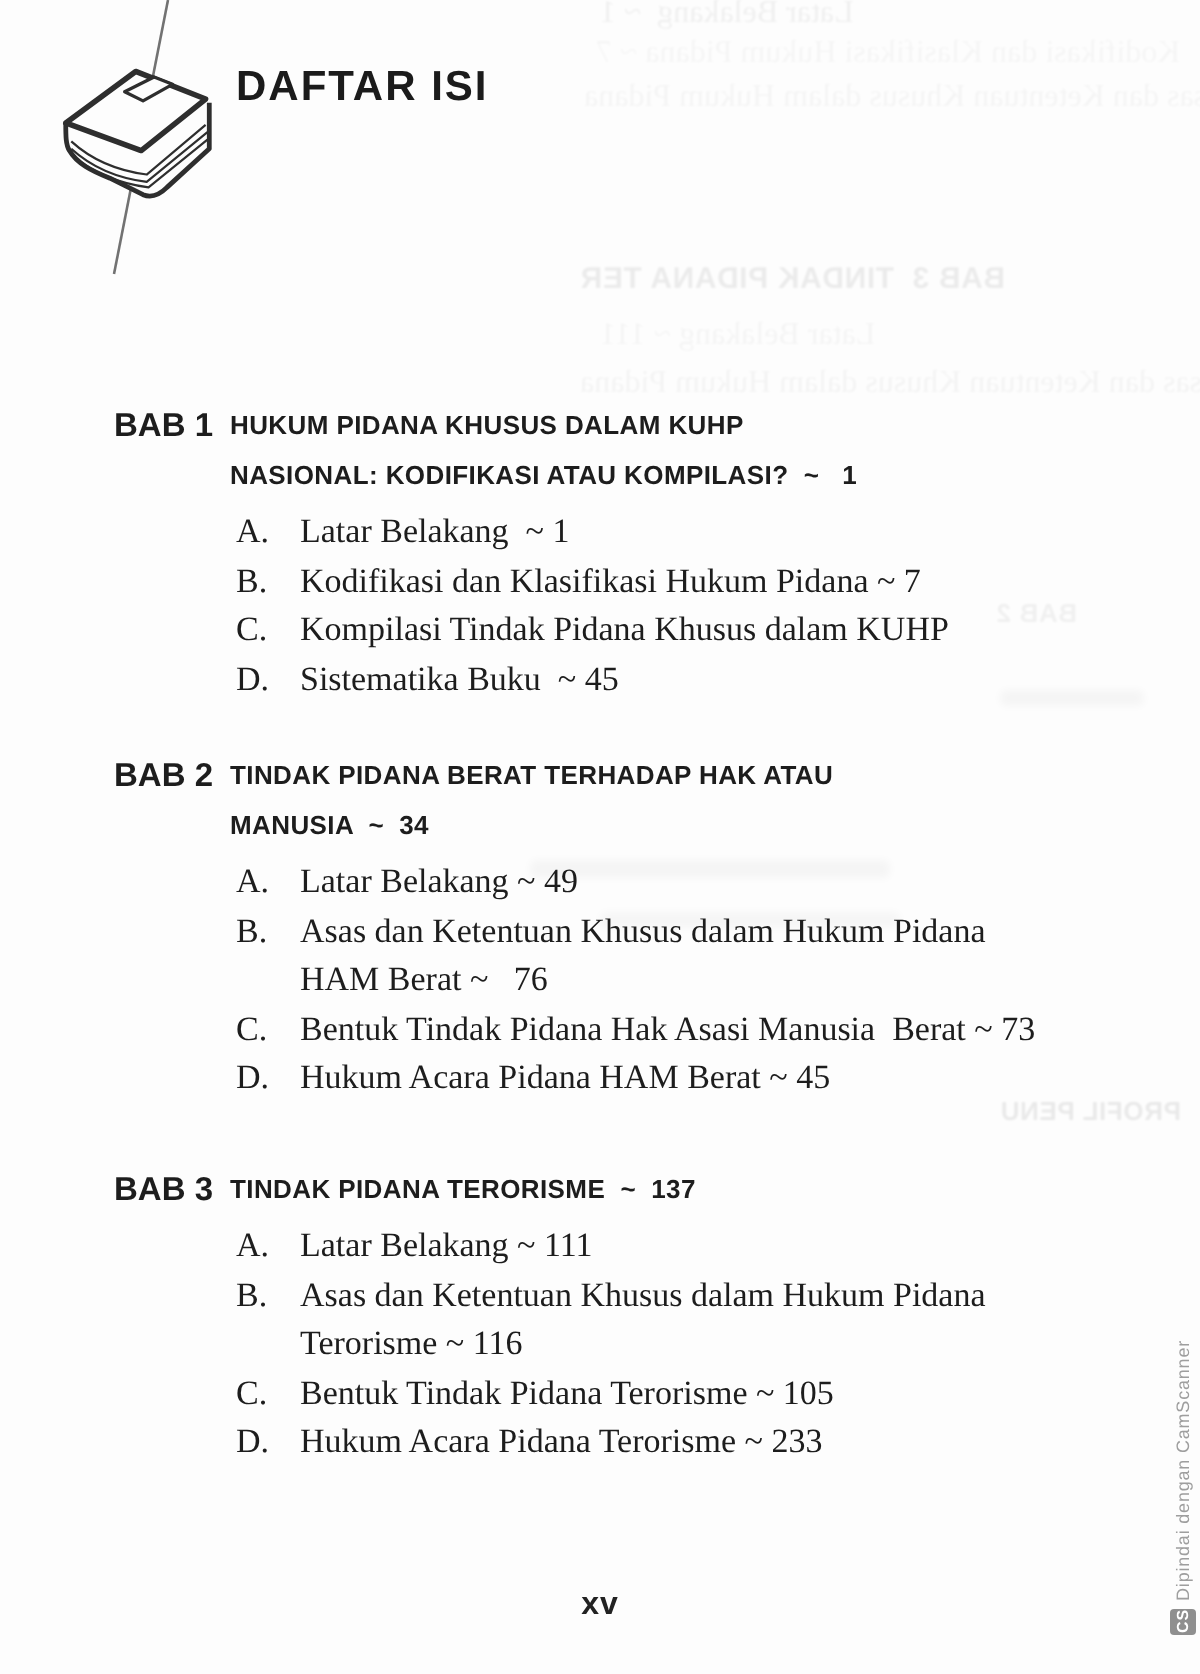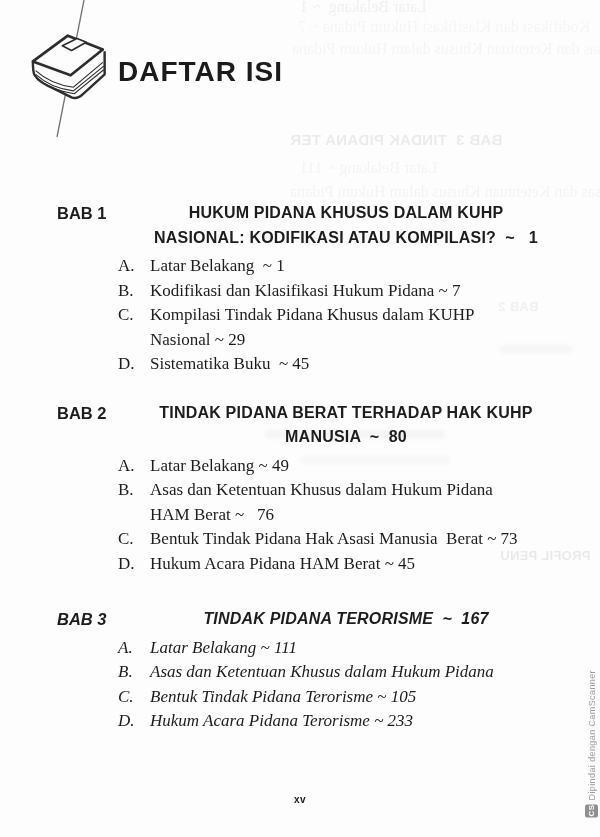--- a/index.html
+++ b/index.html
@@ -7,54 +7,54 @@
     width:600px;height:837px;position:relative;overflow:hidden;
     background:#fdfdfd;
     font-family:"Liberation Sans",sans-serif;
     color:#1d1d1d;
   }
   
   .scanline{position:absolute;left:0;top:0;pointer-events:none;}
   .book-icon{position:absolute;left:20px;top:24px;width:92px;height:86px;}
   
   .page-title{
-    position:absolute;left:118px;top:56px;
-    font-size:28px;font-weight:800;letter-spacing:1px;color:#1b1b1b;
+    position:absolute;left:118px;top:32px;
+    font-size:21px;font-weight:800;letter-spacing:1px;color:#1b1b1b;
   }
   
   .toc{position:absolute;left:57px;top:201px;width:520px;}
   .chapter{margin:0;}
   .chapter+.chapter{margin-top:24px;}
-  .chapter:last-child{margin-top:31px;font-style:italic;}
+  .chapter:last-child{margin-top:31px;}
   .chead{display:flex;align-items:flex-start;}
   .bab{
     flex:0 0 50px;margin-right:8px;
     font-weight:700;font-size:16.5px;line-height:24.5px;white-space:pre;
   }
   .hlines{flex:1;}
   .hline{
-    font-weight:700;font-size:16px;line-height:24.5px;
-    letter-spacing:.2px;white-space:pre;text-align:center;
+    font-weight:700;font-size:13px;line-height:24.5px;
+    letter-spacing:.2px;white-space:pre;
   }
   .items{margin-top:4px;}
   .item{display:flex;margin-left:61px;font-family:"Liberation Serif",serif;}
   .letter{flex:0 0 32px;font-size:17px;line-height:24.5px;}
   .ilines{flex:1;}
   .iline{font-size:17px;line-height:24.5px;white-space:pre;}
   
   .ghost{position:absolute;transform:scaleX(-1);filter:blur(.5px);
     color:#000;white-space:pre;pointer-events:none;}
   .ghost.serif{font-family:"Liberation Serif",serif;font-size:16px;}
   .ghost.sans{font-weight:700;font-size:15px;letter-spacing:.3px;}
   .gbar{position:absolute;background:#000;filter:blur(2.2px);
     border-radius:3px;pointer-events:none;}
   
   .page-number{
     position:absolute;left:0;right:0;top:794px;text-align:center;
-    font-size:10px;font-weight:700;letter-spacing:.5px;color:#222;
+    font-size:16px;font-weight:700;letter-spacing:.5px;color:#222;
   }
   .scanmark{
     position:absolute;right:2px;bottom:16px;
     writing-mode:vertical-rl;transform:rotate(180deg);
     font-size:9px;color:#9e9e9e;letter-spacing:.4px;
     display:flex;align-items:center;
   }
   .cs-logo{
     display:inline-block;width:13px;height:13px;line-height:13px;
     background:#8f8f8f;color:#fff;font-size:8px;font-weight:700;
@@ -111,38 +111,37 @@
       <div class="item">
         <span class="letter">B.</span>
         <div class="ilines">
             <div class="iline">Kodifikasi dan Klasifikasi Hukum Pidana ~ 7</div>
           </div>
       </div>
       <div class="item">
         <span class="letter">C.</span>
         <div class="ilines">
           <div class="iline">Kompilasi Tindak Pidana Khusus dalam KUHP</div>
-          <div class="iline">Nasional ~ 29</div>
         </div>
       </div>
       <div class="item">
         <span class="letter">D.</span>
         <div class="ilines">
             <div class="iline">Sistematika Buku  ~ 45</div>
           </div>
       </div>
     </div>
   </div>
 
   <div class="chapter">
     <div class="chead">
       <span class="bab">BAB 2</span>
       <div class="hlines">
-        <div class="hline">TINDAK PIDANA BERAT TERHADAP HAK KUHP</div>
-        <div class="hline">MANUSIA  ~  80</div>
+        <div class="hline">TINDAK PIDANA BERAT TERHADAP HAK ATAU</div>
+        <div class="hline">MANUSIA  ~  34</div>
       </div>
     </div>
     <div class="items">
       <div class="item">
         <span class="letter">A.</span>
         <div class="ilines">
             <div class="iline">Latar Belakang ~ 49</div>
           </div>
       </div>
       <div class="item">
@@ -164,34 +163,35 @@
             <div class="iline">Hukum Acara Pidana HAM Berat ~ 45</div>
           </div>
       </div>
     </div>
   </div>
 
   <div class="chapter">
     <div class="chead">
       <span class="bab">BAB 3</span>
       <div class="hlines">
-        <div class="hline">TINDAK PIDANA TERORISME  ~  167</div>
+        <div class="hline">TINDAK PIDANA TERORISME  ~  137</div>
       </div>
     </div>
     <div class="items">
       <div class="item">
         <span class="letter">A.</span>
         <div class="ilines">
             <div class="iline">Latar Belakang ~ 111</div>
           </div>
       </div>
       <div class="item">
         <span class="letter">B.</span>
         <div class="ilines">
           <div class="iline">Asas dan Ketentuan Khusus dalam Hukum Pidana</div>
+          <div class="iline">Terorisme ~ 116</div>
         </div>
       </div>
       <div class="item">
         <span class="letter">C.</span>
         <div class="ilines">
             <div class="iline">Bentuk Tindak Pidana Terorisme ~ 105</div>
           </div>
       </div>
       <div class="item">
         <span class="letter">D.</span>

